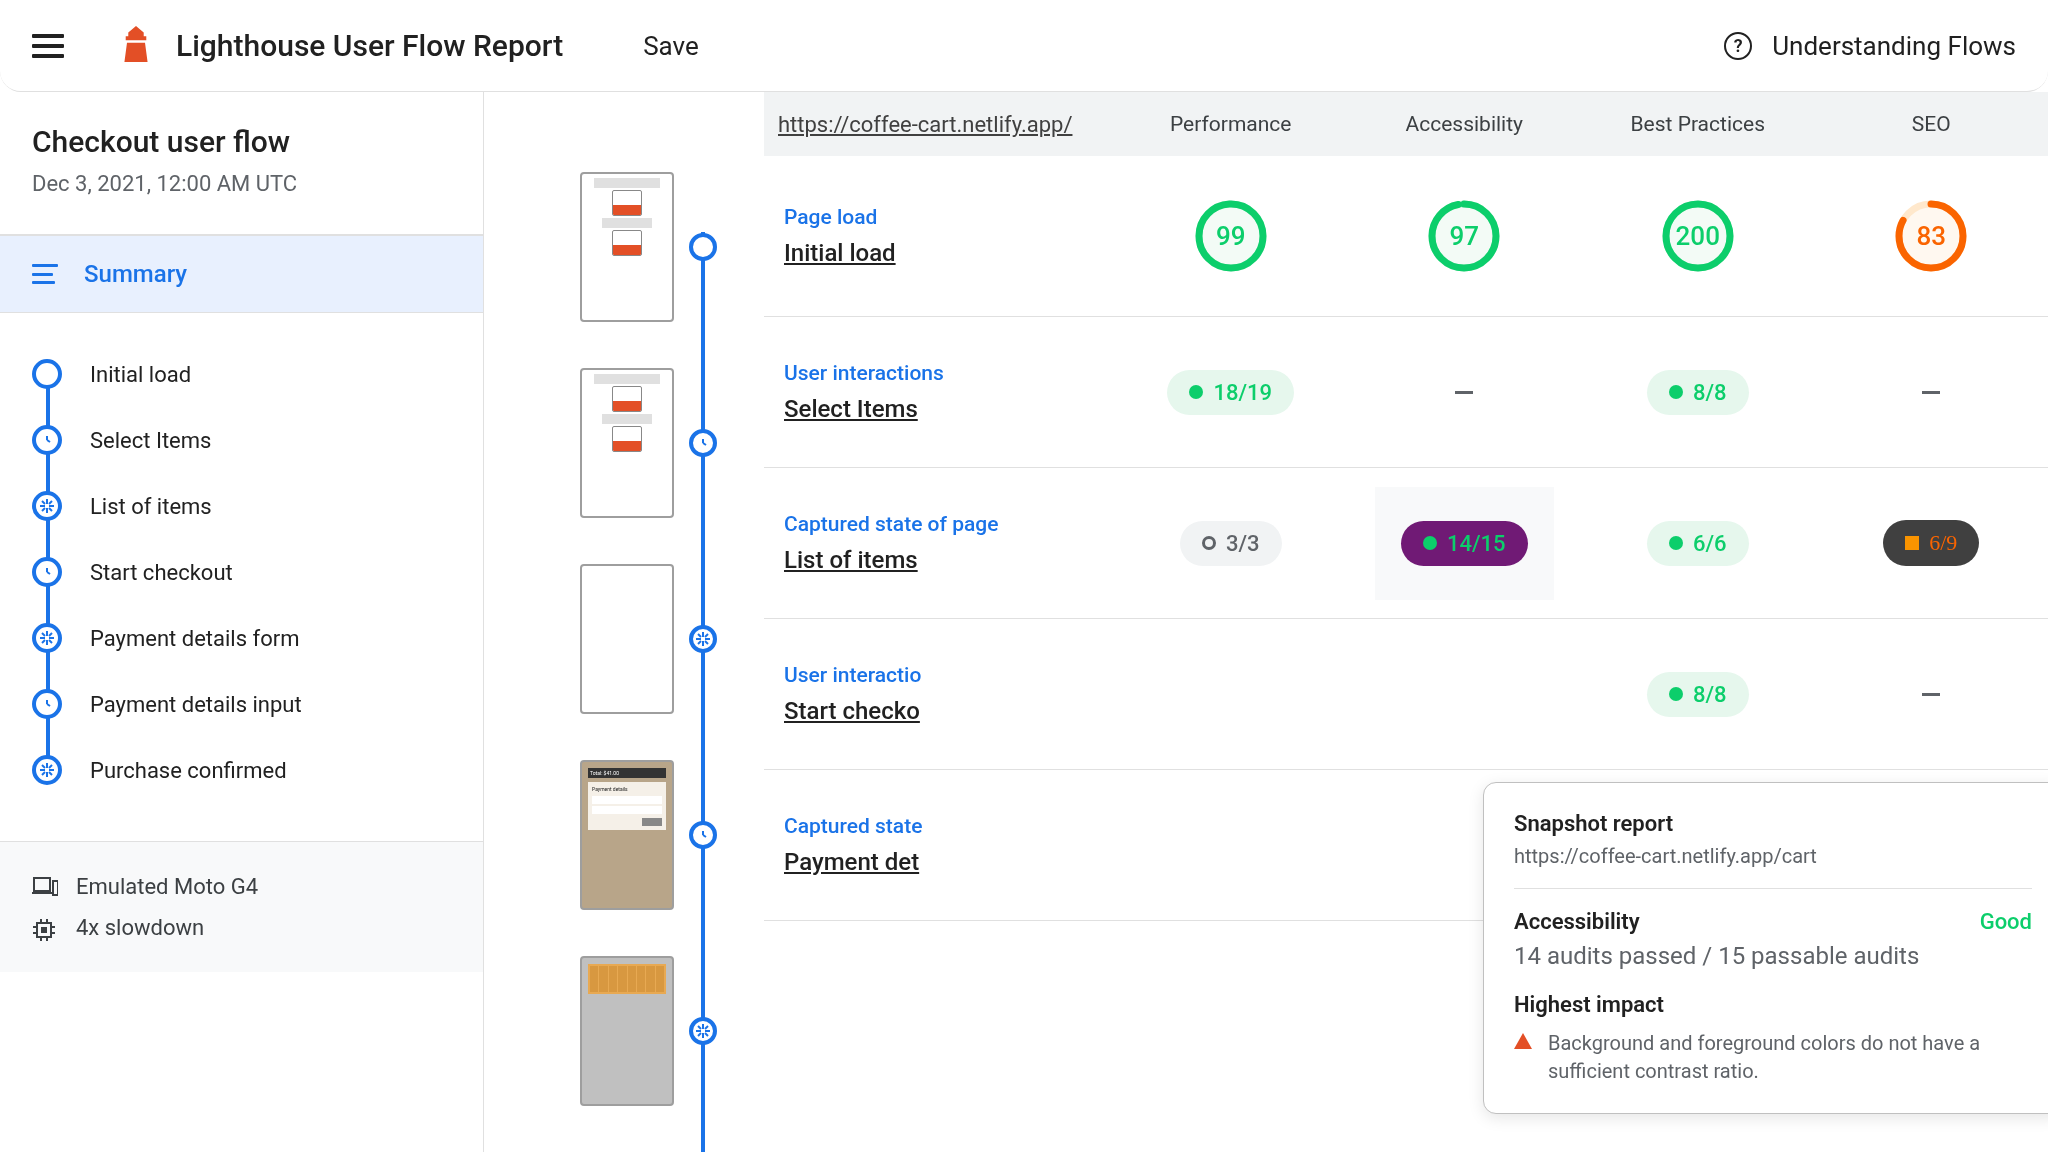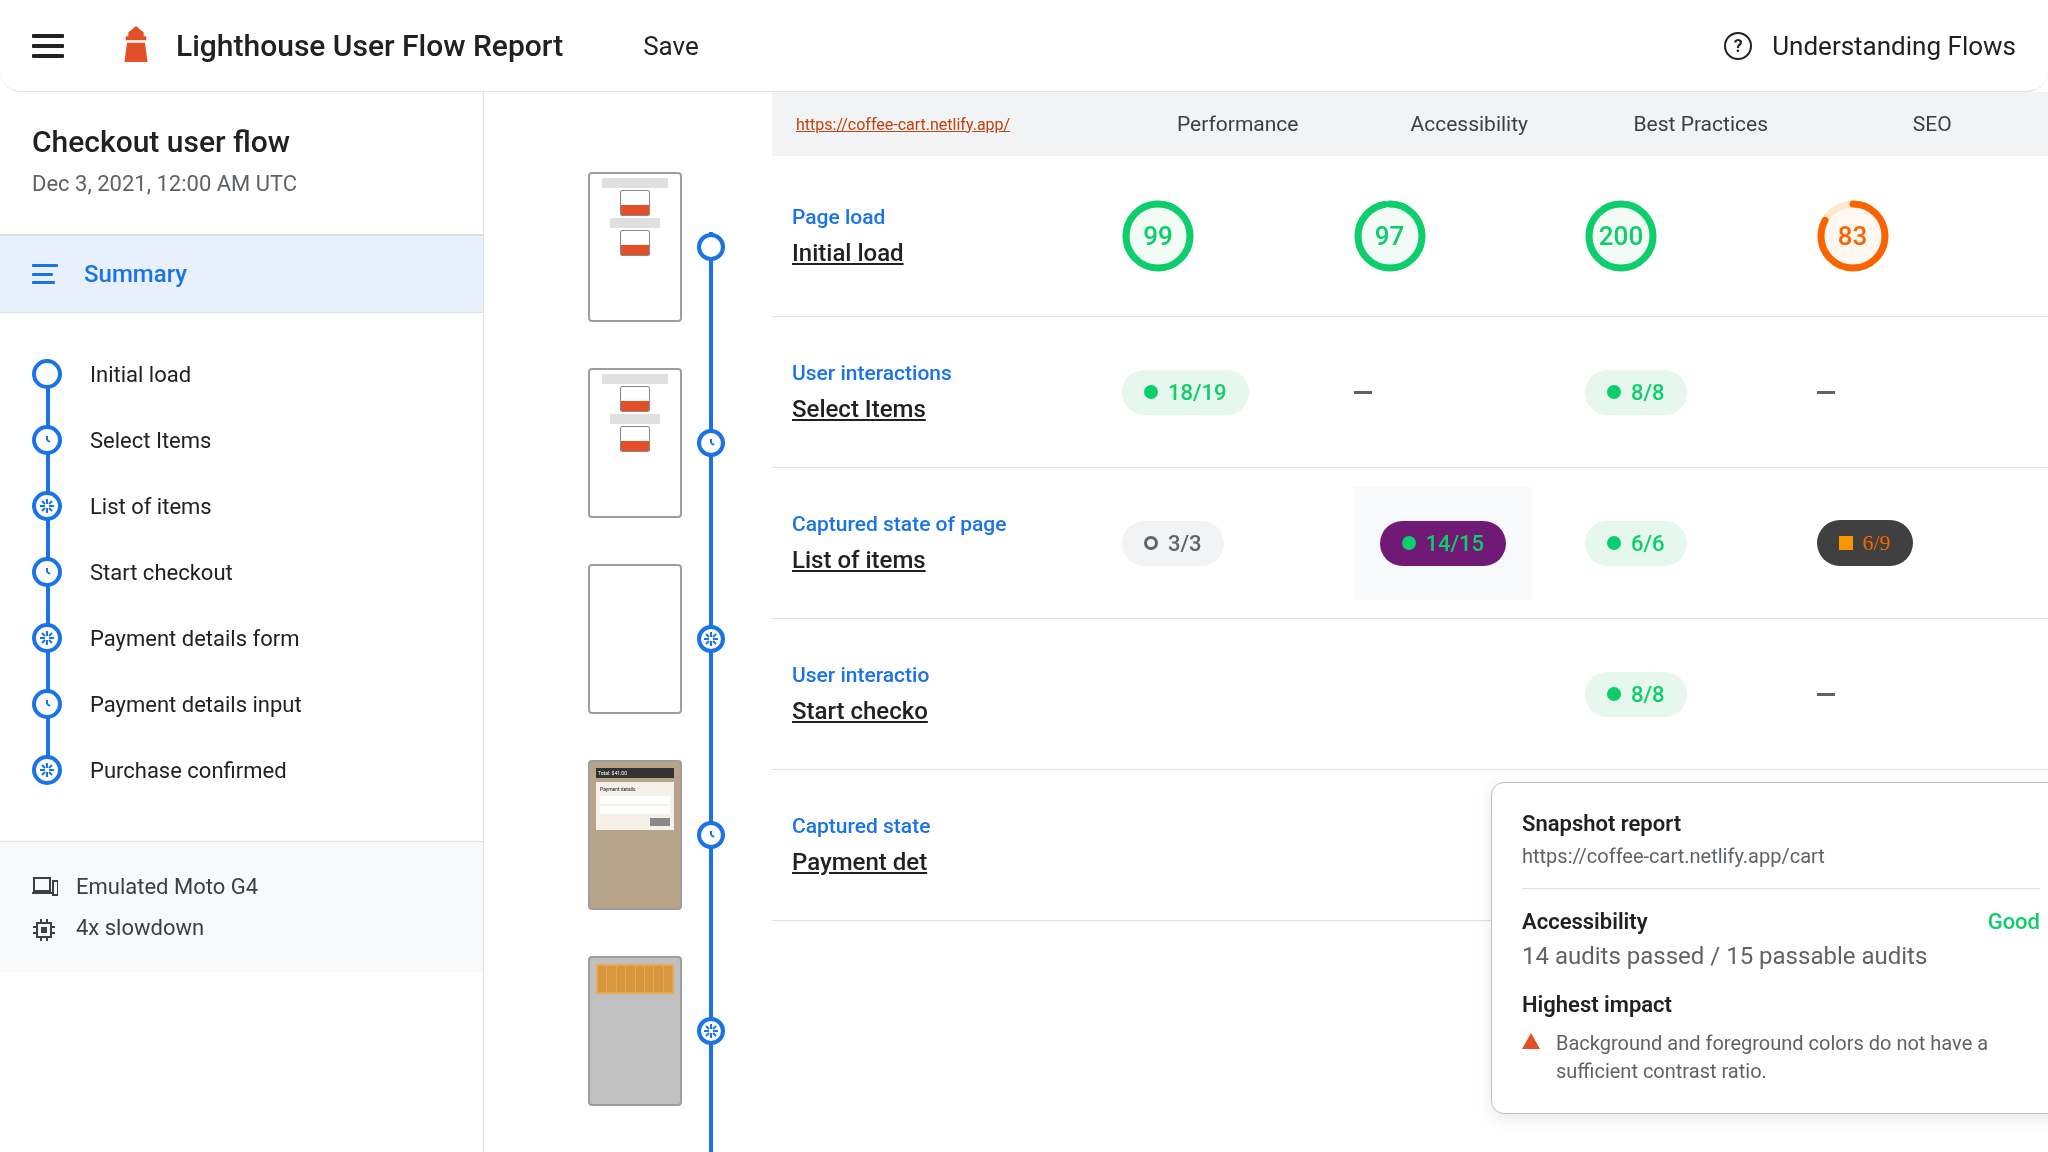--- a/index.html
+++ b/index.html
@@ -8,21 +8,21 @@
 .topbar { height: 92px; border-bottom: 1px solid #e0e0e0; display: flex; align-items: center; padding: 0 32px; border-radius: 21px; }
 .hamburger { width: 32px; height: 24px; display: flex; flex-direction: column; justify-content: space-between; cursor: pointer; margin-right: 56px; }
 .hamburger span { display: block; height: 4px; background: #212121; border-radius: 1px; }
 .logo { margin-right: 24px; }
 .title { font-size: 30px; font-weight: 500; color: #212121; margin-right: 80px; }
 .save { font-size: 26px; font-weight: 400; color: #212121; cursor: pointer; }
 .topbar-right { margin-left: auto; display: flex; align-items: center; gap: 20px; }
 .help-icon { width: 28px; height: 28px; border: 2.5px solid #212121; border-radius: 50%; display: flex; align-items: center; justify-content: center; font-size: 18px; font-weight: 600; }
 .understanding { font-size: 26px; cursor: pointer; }
 
-.container { display: flex; height: calc(100% - 92px); gap: 8px; }
+.container { display: flex; height: calc(100% - 92px); }
 .sidebar { width: 484px; border-right: 1px solid #e0e0e0; overflow: hidden; }
 .sb-header { padding: 32px 32px 20px; }
 .sb-title { font-size: 30px; font-weight: 500; margin-bottom: 12px; }
 .sb-date { font-size: 22px; color: #5f6368; }
 .sb-divider { border: none; border-top: 1px solid #e0e0e0; margin: 18px 0 0; }
 .sb-summary { display: flex; align-items: center; gap: 26px; padding: 24px 32px; background: #e8f0fe; color: #1a73e8; font-size: 24px; font-weight: 500; border-top: 1px solid #e0e0e0; border-bottom: 1px solid #e0e0e0; cursor: pointer; }
 .sb-summary-icon { width: 26px; height: 20px; display: flex; flex-direction: column; justify-content: space-between; }
 .sb-summary-icon span { height: 3px; background: #1a73e8; border-radius: 1px; }
 .sb-summary-icon span:nth-child(1){ width: 100%; } .sb-summary-icon span:nth-child(2){ width: 80%; } .sb-summary-icon span:nth-child(3){ width: 90%; }
 .sb-nav { padding: 28px 32px; }
@@ -42,28 +42,28 @@
 .tl-thumb.dark { background: #b8a589; }
 .tl-thumb.gray { background: #c0c0c0; }
 .tl-node { position: absolute; left: 165px; top: 50%; transform: translateY(-50%); width: 28px; height: 28px; border-radius: 50%; background: #fff; border: 4px solid #1a73e8; z-index: 2; display:flex;align-items:center;justify-content:center; }
 .tl-thumb-inner{padding:4px;display:flex;flex-direction:column;gap:2px;align-items:center;}
 .tl-thumb-bar{height:10px;width:80%;background:#e0e0e0;}
 .tl-coffee{width:30px;height:26px;border:1.5px solid #888;border-radius:2px;position:relative;overflow:hidden;}
 .tl-coffee::after{content:'';position:absolute;bottom:0;left:0;right:0;height:40%;background:#e34f26;}
 
 .report { flex: 1; overflow: hidden; }
 .report-header { display: flex; background: #f1f3f4; height: 64px; align-items: center; padding: 0; }
-.report-url { flex: 0 0 350px; padding-left: 24px; font-size: 16px; text-decoration: underline; color: #c2410c; cursor: pointer; }
+.report-url { flex: 0 0 350px; padding-left: 14px; font-size: 22px; text-decoration: underline; color: #404040; cursor: pointer; }
 .report-col { flex: 1; text-align: center; font-size: 21px; color: #3c4043; }
 
 .report-row { display: flex; align-items: center; border-bottom: 1px solid #e0e0e0; padding: 44px 0; }
 .row-left { flex: 0 0 350px; padding-left: 20px; }
 .row-type { color: #1a73e8; font-size: 21px; font-weight: 500; margin-bottom: 10px; }
 .row-name { font-size: 24px; font-weight: 500; text-decoration: underline; cursor: pointer; }
-.row-col { flex: 1; display: flex; align-items: center; }
+.row-col { flex: 1; display: flex; justify-content: center; align-items: center; }
 
 .gauge { width: 72px; height: 72px; position: relative; }
 .gauge svg { transform: rotate(-90deg); }
 .gauge-text { position: absolute; inset: 0; display: flex; align-items: center; justify-content: center; font-size: 26px; font-weight: 500; }
 .g-green .gauge-text { color: #0cce6b; }
 .g-orange .gauge-text { color: #fa6400; }
 
 .chip { display: inline-flex; align-items: center; gap: 10px; padding: 10px 22px; border-radius: 26px; font-size: 22px; font-weight: 500; }
 .chip-green { background: #e6f7ed; color: #0cce6b; }
 .chip-gray { background: #f1f3f4; color: #5f6368; }

